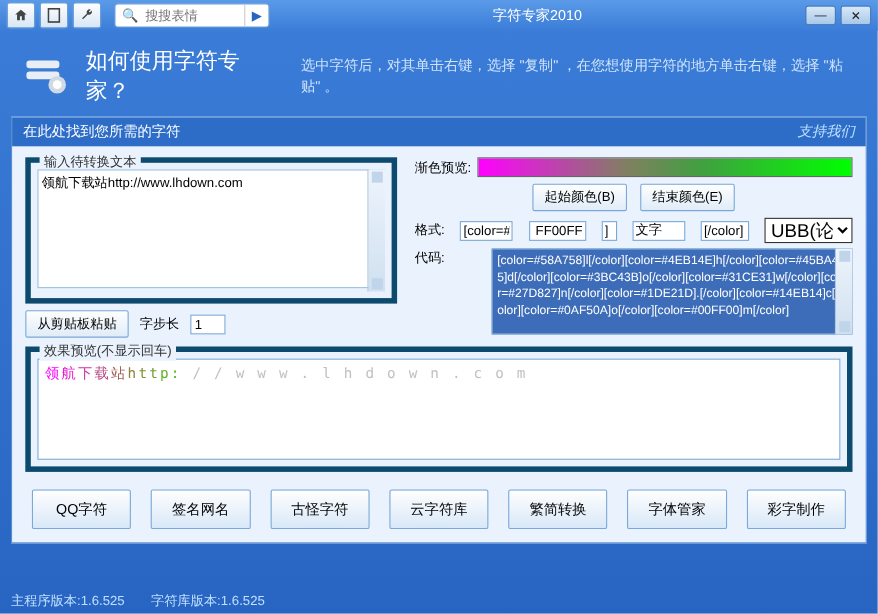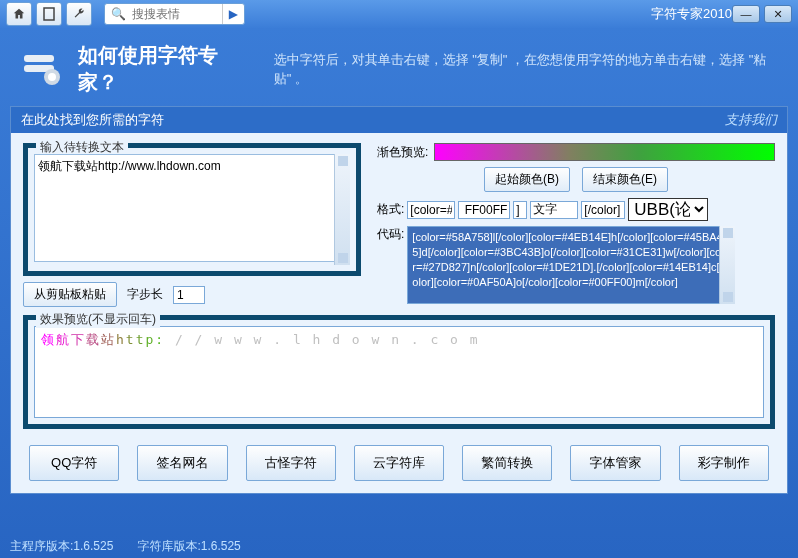--- a/index.html
+++ b/index.html
@@ -4,44 +4,44 @@
 <style>
 * { box-sizing: border-box; margin: 0; padding: 0; }
 body { font-family: "Microsoft YaHei", SimSun, Arial, sans-serif; font-size: 12px; background: #fff; }
 .window { width: 798px; height: 558px; background: linear-gradient(to bottom, #3b7dd8 0%, #2865c2 100%); position: relative; }
 .titlebar { height: 28px; display: flex; align-items: center; padding: 2px 6px; background: linear-gradient(to bottom, #5a9ae8, #3b7dd8); }
 .tb-btn { width: 26px; height: 24px; background: linear-gradient(to bottom, #fefefe, #d8e6f5); border: 1px solid #6a9fd8; border-radius: 3px; margin-right: 4px; display: flex; align-items: center; justify-content: center; cursor: pointer; font-size: 12px; color: #333; }
 .search-box { margin-left: 8px; display: flex; align-items: center; background: #fff; border: 1px solid #6a9fd8; border-radius: 3px; height: 22px; }
 .search-ico { padding: 0 6px; color: #888; }
 .search-inp { border: none; outline: none; width: 90px; font-size: 12px; height: 18px; }
 .search-go { width: 22px; height: 20px; border-left: 1px solid #ccc; display: flex; align-items: center; justify-content: center; cursor: pointer; color: #2865c2; }
-.title-text { flex: 1; text-align: right; color: #fff; font-size: 13px; }
+.title-text { flex: 1; text-align: center; color: #fff; font-size: 13px; }
 .win-ctrl { display: flex; gap: 4px; }
 .win-btn { width: 28px; height: 18px; background: linear-gradient(to bottom,#d8e8f8,#a8c8e8); border: 1px solid #4a7db8; border-radius: 3px; display: flex; align-items: center; justify-content: center; cursor: pointer; font-size: 11px; color: #222; }
 .banner { display: flex; align-items: center; padding: 14px 22px 10px; }
 .banner-ico { width: 42px; height: 36px; margin-right: 14px; }
-.banner-title { color: #fff; font-size: 20px; margin-right: 24px; font-weight: bold; }
+.banner-title { color: #fff; font-size: 20px; margin-right: 24px; }
 .banner-desc { color: #cfe4fb; font-size: 13px; line-height: 1.5; }
 .panel-wrap { margin: 0 10px; background: #eaf3fd; border: 1px solid #5a8dd0; }
 .panel-head { background: #2d6dc8; color: #fff; padding: 4px 10px; display: flex; justify-content: space-between; font-size: 13px; }
 .panel-head a { color: #bfe0ff; cursor: pointer; font-style: italic; }
 .panel-body { padding: 10px 12px 8px; }
 .row1 { display: flex; gap: 16px; }
 .left-col { width: 338px; }
 .right-col { flex: 1; }
 .fieldset { border: 5px solid #0c4a6e; padding: 6px 6px 6px; margin-bottom: 6px; position: relative; }
 .fieldset-label { position: absolute; top: -9px; left: 8px; background: #eaf3fd; padding: 0 4px; font-size: 12px; color: #333; }
 .input-text { width: 100%; height: 108px; resize: none; border: 1px solid #9abde0; background: #fff; font-size: 12px; padding: 3px; font-family: inherit; position: relative; }
 .row-ctrl { display: flex; align-items: center; gap: 10px; margin-top: 4px; margin-bottom: 6px; }
 .btn { background: linear-gradient(to bottom,#fefefe,#e0ecf8); border: 1px solid #7aa8d8; padding: 3px 10px; font-size: 12px; cursor: pointer; border-radius: 2px; }
 .small-inp { width: 32px; border: 1px solid #7aa8d8; padding: 1px 3px; font-size: 12px; }
 .gradient-row { display: flex; align-items: center; gap: 6px; margin-bottom: 6px; }
 .gradient-bar { flex: 1; height: 18px; border: 1px solid #666; background: linear-gradient(to right, #ff00ff 0%, #c040b0 20%, #808060 40%, #40a040 60%, #20d020 80%, #00ff00 100%); }
 .color-btns { display: flex; gap: 12px; justify-content: center; margin-bottom: 6px; }
-.fmt-row { display: flex; align-items: center; gap: 3px; margin-bottom: 5px; font-size: 12px; flex-wrap: nowrap; }
+.fmt-row { display: flex; align-items: center; gap: 3px; margin-bottom: 5px; font-size: 12px; flex-wrap: nowrap; justify-content: space-between; }
 .fmt-inp { border: 1px solid #7aa8d8; padding: 1px 2px; font-size: 12px; background:#fff; }
 .code-box { border: 1px solid #7aa8d8; background: #3d6db8; color: #fff; font-size: 11px; padding: 3px 4px; height: 78px; overflow: auto; width: 328px; line-height: 1.35; white-space: pre-wrap; word-break: break-all; }
 .preview-box { border: 1px solid #7aa8d8; background: #fff; padding: 4px 6px; height: 92px; font-size: 13px; letter-spacing: 2px; }
 .preview-box span { font-family: monospace; }
 .action-btns { display: flex; flex-direction: column; gap: 8px; align-items: flex-end; margin-top: 4px; padding-right: 4px; }
 .big-btn { width: 120px; padding: 6px 0; background: linear-gradient(to bottom,#fefefe,#d0e2f4); border: 1px solid #7aa8d8; font-size: 13px; cursor: pointer; border-radius: 2px; }
 .bottom-row { display: flex; gap: 18px; padding: 10px 6px 4px; justify-content: space-between; }
 .bottom-btn { flex: 1; padding: 8px 0; background: linear-gradient(to bottom,#fefefe,#d8e8f8); border: 1px solid #7aa8d8; font-size: 13px; cursor: pointer; border-radius: 2px; }
 .statusbar { position: absolute; bottom: 0; left: 0; right: 13px; padding: 3px 10px; color: #bfe0ff; font-size: 12px; display: flex; gap: 24px; }
 .sel { border: 1px solid #333; background:#fff; font-size: 17px; padding: 0px 1px; }

